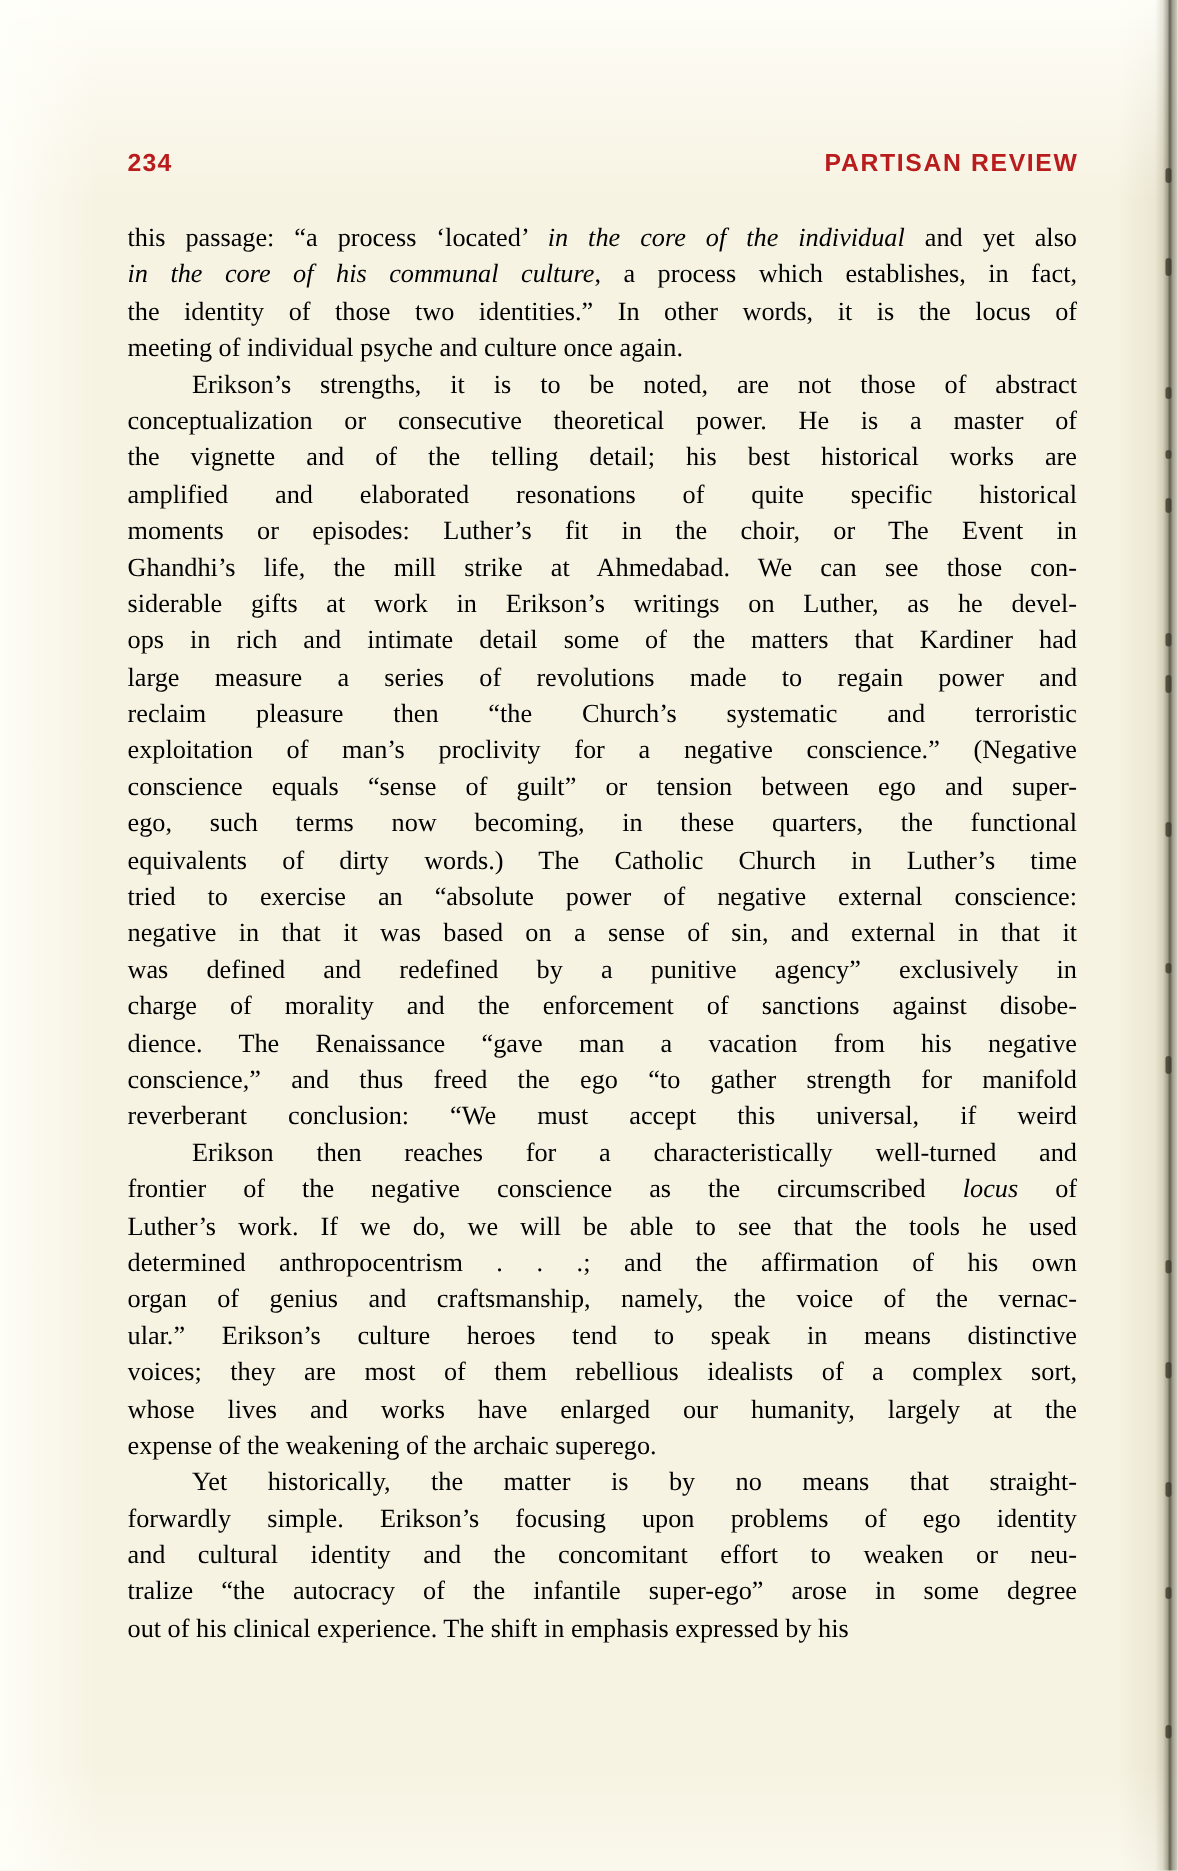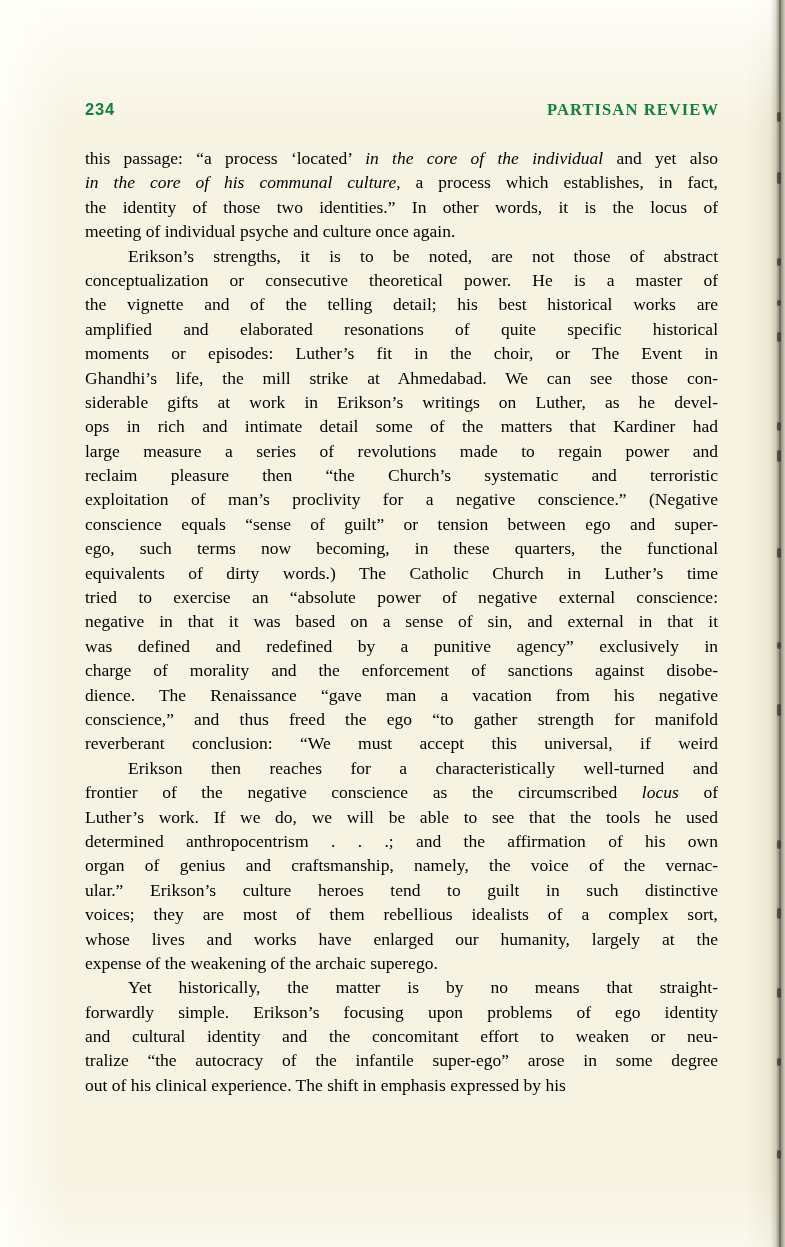--- a/index.html
+++ b/index.html
@@ -32,24 +32,24 @@
       rgba(206,204,189,0.95) 100%);
   }
   .edge-mark {
     position: absolute; right: 4px; width: 4px;
     background: rgba(58,56,42,0.78); border-radius: 2px;
   }
   .running-head {
     position: absolute; left: 85px; right: 66px; top: 100px;
     display: flex; justify-content: space-between; align-items: baseline;
     font-family: "Liberation Sans", sans-serif;
-    font-size: 16.5px; font-weight: 600; color: #15803d;
+    font-size: 16.5px; font-weight: 600; color: #b91c1c;
   }
   .running-head .folio   { letter-spacing: 0.8px; }
-  .running-head .journal { letter-spacing: 1.1px; font-family: Liberation Serif, serif; }
+  .running-head .journal { letter-spacing: 1.1px; }
   .page-body {
     position: absolute; left: 85px; top: 146px; width: 633px;
     font-size: 17.5px; color: #000000;
   }
   .paragraph { margin: 0; }
   .line {
     height: 24.4px; line-height: 24.4px;
     text-align: justify; text-align-last: justify; -moz-text-align-last: justify;
     overflow: hidden;
   }
@@ -96,21 +96,21 @@
       <div class="line"><span>dience. The Renaissance “gave man a vacation from his negative</span></div>
       <div class="line"><span>conscience,” and thus freed the ego “to gather strength for manifold</span></div>
     </div>
     <div class="paragraph">
       <div class="line"><span>reverberant conclusion: “We must accept this universal, if weird</span></div>
       <div class="line line-indent"><span>Erikson then reaches for a characteristically well-turned and</span></div>
       <div class="line"><span>frontier of the negative conscience as the circumscribed </span><em>locus</em><span> of</span></div>
       <div class="line"><span>Luther’s work. If we do, we will be able to see that the tools he used</span></div>
       <div class="line"><span>determined anthropocentrism . . .; and the affirmation of his own</span></div>
       <div class="line"><span>organ of genius and craftsmanship, namely, the voice of the vernac-</span></div>
-      <div class="line"><span>ular.” Erikson’s culture heroes tend to guilt in such distinctive</span></div>
+      <div class="line"><span>ular.” Erikson’s culture heroes tend to speak in means distinctive</span></div>
       <div class="line"><span>voices; they are most of them rebellious idealists of a complex sort,</span></div>
       <div class="line"><span>whose lives and works have enlarged our humanity, largely at the</span></div>
       <div class="line line-last"><span>expense of the weakening of the archaic superego.</span></div>
     </div>
     <div class="paragraph">
       <div class="line line-indent"><span>Yet historically, the matter is by no means that straight-</span></div>
       <div class="line"><span>forwardly simple. Erikson’s focusing upon problems of ego identity</span></div>
       <div class="line"><span>and cultural identity and the concomitant effort to weaken or neu-</span></div>
       <div class="line"><span>tralize “the autocracy of the infantile super-ego” arose in some degree</span></div>
       <div class="line line-last"><span>out of his clinical experience. The shift in emphasis expressed by his</span></div>

